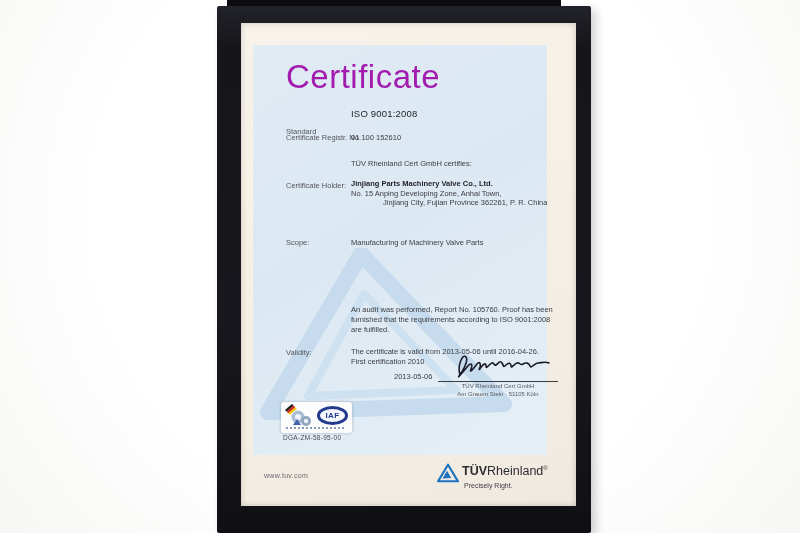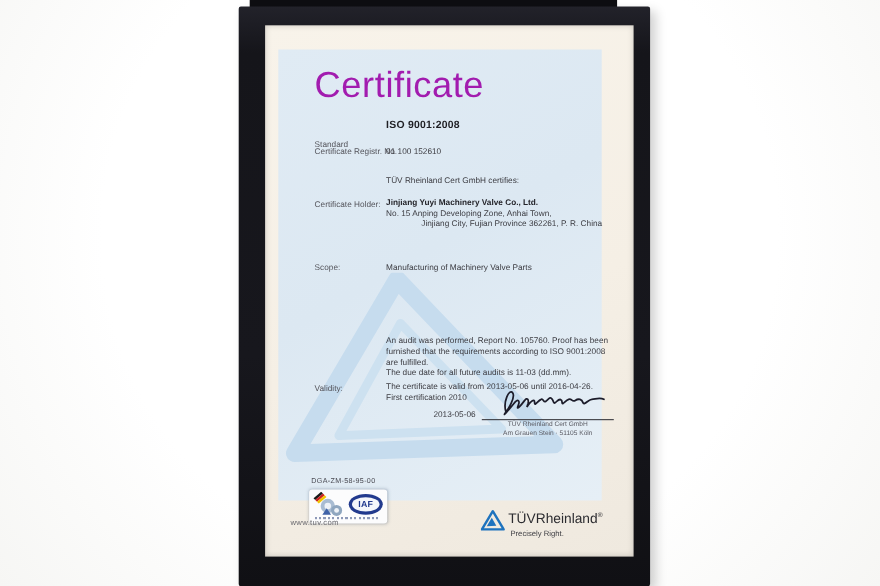--- a/index.html
+++ b/index.html
@@ -25,48 +25,47 @@
   }
   .panel{
     left:253px;top:45px;width:294px;height:410px;
     background:linear-gradient(150deg,#e0ebf4 0%,#dce8f2 45%,#e6eff6 100%);
   }
   
   .title{left:286px;top:58px;font-size:33px;color:#a21caf;letter-spacing:0.5px;}
   .lbl{font-size:7.5px;color:#55555c;}
   .val{font-size:7.5px;color:#3c3c42;}
   .bold{font-weight:bold;color:#24242a;}
-  .std-val{left:351px;top:108px;font-size:9.5px;font-weight:bold;color:#1f1f24;letter-spacing:0.2px;}
+  .std-val{left:351px;top:108px;font-size:9.5px;font-weight:normal;color:#1f1f24;letter-spacing:0.2px;}
   .audit{left:351px;top:305px;width:205px;font-size:7.5px;line-height:9.8px;color:#3c3c42;}
   .sig-line{left:438px;top:381px;width:120px;border-top:1px solid #3a3a40;height:0;}
   .sig-small{width:120px;text-align:center;font-size:6px;color:#5a5a62;}
   
   .badge{
     left:281px;top:402px;width:71px;height:31px;background:#fcfcfd;border-radius:3px;
     box-shadow:0 0 3px rgba(40,60,90,0.35);
-    margin-top:43px;
   }
   .badge-fineprint{
     left:5px;top:25px;width:60px;height:2px;
     background:repeating-linear-gradient(90deg,#8d99b8 0 2px,transparent 2px 4px);
   }
   .iaf-oval{
     left:36px;top:4px;width:31px;height:19px;border-radius:50%;
     background:#223a8e;display:flex;align-items:center;justify-content:center;
   }
   .iaf-inner{
     width:25px;height:13px;border-radius:50%;background:#f4f6fb;
     display:flex;align-items:center;justify-content:center;
   }
   .iaf-text{font-size:8px;font-weight:bold;color:#223a8e;letter-spacing:0.3px;}
   .code{left:283px;top:434px;font-size:6.5px;color:#4c4c54;letter-spacing:0.3px;}
   
   .website{left:264px;top:472px;font-size:7px;color:#68686e;letter-spacing:0.3px;}
   .brand{left:462px;top:464px;font-size:12.5px;color:#2c2c30;}
-  .brand b{font-weight:normal;}
+  .brand b{font-weight:bold;}
   .brand sup{font-size:6px;}
   .tagline{left:464px;top:482px;font-size:7px;color:#3d3d42;}
 </style>
 </head>
 <body>
 
 <div class="abs frame-top-lip"></div>
 <div class="abs frame"></div>
 <div class="abs mat"></div>
 <div class="abs panel"></div>
@@ -80,32 +79,31 @@
 
 <div class="abs lbl" style="left:286px;top:111px;margin-top:16px;">Standard</div>
 <div class="abs std-val">ISO 9001:2008</div>
 
 <div class="abs lbl" style="left:286px;top:133px;">Certificate Registr. No.</div>
 <div class="abs val" style="left:351px;top:133px;">01 100 152610</div>
 
 <div class="abs val" style="left:351px;top:159px;">TÜV Rheinland Cert GmbH certifies:</div>
 
 <div class="abs lbl" style="left:286px;top:181px;">Certificate Holder:</div>
-<div class="abs val bold" style="left:351px;top:179px;">Jinjiang Yuyi Machinery Valve Co., Ltd.</div>
+<div class="abs val bold" style="left:351px;top:179px;">Jinjiang Parts Machinery Valve Co., Ltd.</div>
 <div class="abs val" style="left:351px;top:189px;">No. 15 Anping Developing Zone, Anhai Town,</div>
 <div class="abs val" style="left:351px;top:198px;margin-left:32px;">Jinjiang City, Fujian Province 362261, P. R. China</div>
 
 <div class="abs lbl" style="left:286px;top:238px;">Scope:</div>
 <div class="abs val" style="left:351px;top:238px;">Manufacturing of Machinery Valve Parts</div>
 
 <div class="abs audit">
   <div>An audit was performed, Report No. 105760. Proof has been</div>
   <div>furnished that the requirements according to ISO 9001:2008</div>
   <div>are fulfilled.</div>
-  <div>The due date for all future audits is 11-03 (dd.mm).</div>
 </div>
 
 <div class="abs lbl" style="left:286px;top:348px;">Validity:</div>
 <div class="abs val" style="left:351px;top:347px;">The certificate is valid from 2013-05-06 until 2016-04-26.</div>
 <div class="abs val" style="left:351px;top:357px;">First certification 2010</div>
 
 <div class="abs val" style="left:351px;top:372px;padding-left:43px;">2013-05-06</div>
 
 <svg class="abs" style="left:452px;top:349px;" width="105" height="32" viewBox="0 0 105 32">
   <path d="M8 26 C5 16 11 4 14 8 C17 12 10 23 7 27 C5 30 11 23 15 18 C19 13 21 15 19 20 C17 25 22 19 25 15 C27 12 29 14 28 18 L27 21 C31 15 34 13 34 17 C34 21 37 15 40 14 C42 13 42 17 44 16 C47 14 48 11 50 14 C52 17 51 19 54 16 C57 13 59 14 59 17 C59 20 62 15 65 14 C68 13 68 17 71 15 C74 13 77 14 78 17 C79 20 83 14 86 14 C89 14 93 12 97 14" fill="none" stroke="#1c1c2a" stroke-width="1.6" stroke-linecap="round"></path>

